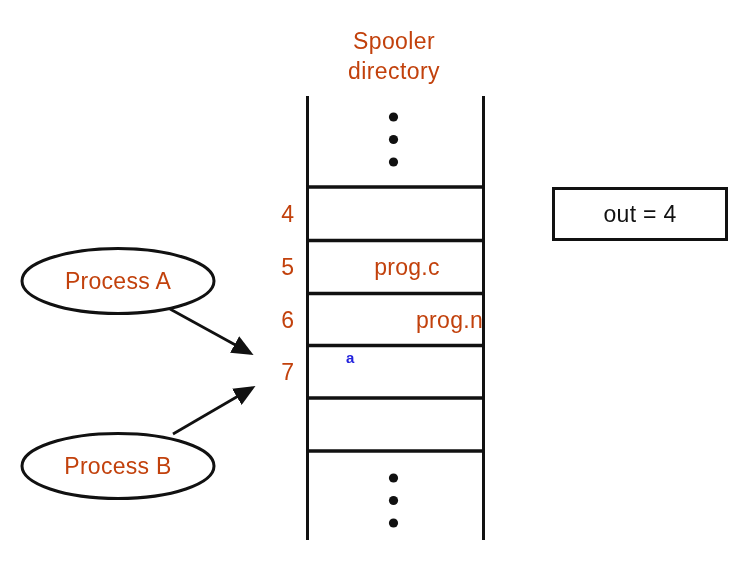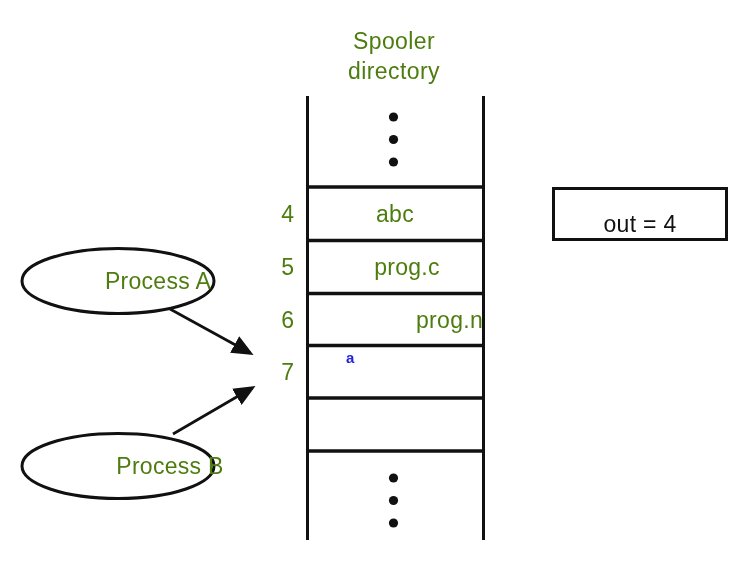--- a/index.html
+++ b/index.html
@@ -18,21 +18,21 @@
   }
   #shapes {
     position: absolute;
     left: 0;
     top: 0;
     width: 755px;
     height: 564px;
   }
   .txt {
     position: absolute;
-    color: #4d7c0f;
+    color: #c2410c;
     white-space: nowrap;
   }
   .title {
     left: 294px;
     top: 26px;
     width: 200px;
     text-align: center;
     font-size: 23px;
     line-height: 30px;
     letter-spacing: 0.4px;
@@ -60,38 +60,37 @@
     color: #2222dd;
   }
   .pointer-box {
     position: absolute;
     left: 552px;
     width: 170px;
     height: 48px;
     border: 3px solid #111111;
     background: #ffffff;
     display: flex;
-    align-items: flex-end;
+    align-items: center;
     justify-content: center;
     font-size: 23px;
     letter-spacing: 0.3px;
   }
   .pointer-out { top: 187px; }
   .pointer-in  { top: 344px; }
   .process-label {
     left: 22px;
     width: 192px;
     text-align: center;
     font-size: 23px;
     line-height: 26px;
     letter-spacing: 0.3px;
-    margin-left: 40px;
   }
   .process-a-label { top: 268px; }
-  .process-b-label { top: 453px; padding-left: 12px; }
+  .process-b-label { top: 453px; }
 </style>
 </head>
 <body>
 
 <div id="canvas">
 
   <svg id="shapes" viewBox="0 0 755 564" xmlns="http://www.w3.org/2000/svg">
     <defs>
       <marker id="arrowhead" markerWidth="8" markerHeight="7" refX="6.5" refY="3.5" orient="auto" markerUnits="strokeWidth">
         <path d="M0,0 L8,3.5 L0,7 z" fill="#111111"></path>
@@ -130,21 +129,20 @@
   <div class="txt title">
     <div>Spooler</div>
     <div>directory</div>
   </div>
 
   <div class="txt slot-index" style="top:201px;">4</div>
   <div class="txt slot-index" style="top:254px;">5</div>
   <div class="txt slot-index" style="top:307px;">6</div>
   <div class="txt slot-index" style="top:359px;">7</div>
 
-  <div class="txt slot-value" style="top:201px;">abc</div>
   <div class="txt slot-value" style="top:254px;margin-left:12px;">prog.c</div>
   <div class="txt slot-value" style="top:307px;text-align:right;">prog.n</div>
   <div class="txt slot-a">a</div>
 
   <div class="pointer-box pointer-out">
     <span>out = 4</span>
   </div>
 
   <div class="txt process-label process-a-label">Process A</div>
   <div class="txt process-label process-b-label">Process B</div>

